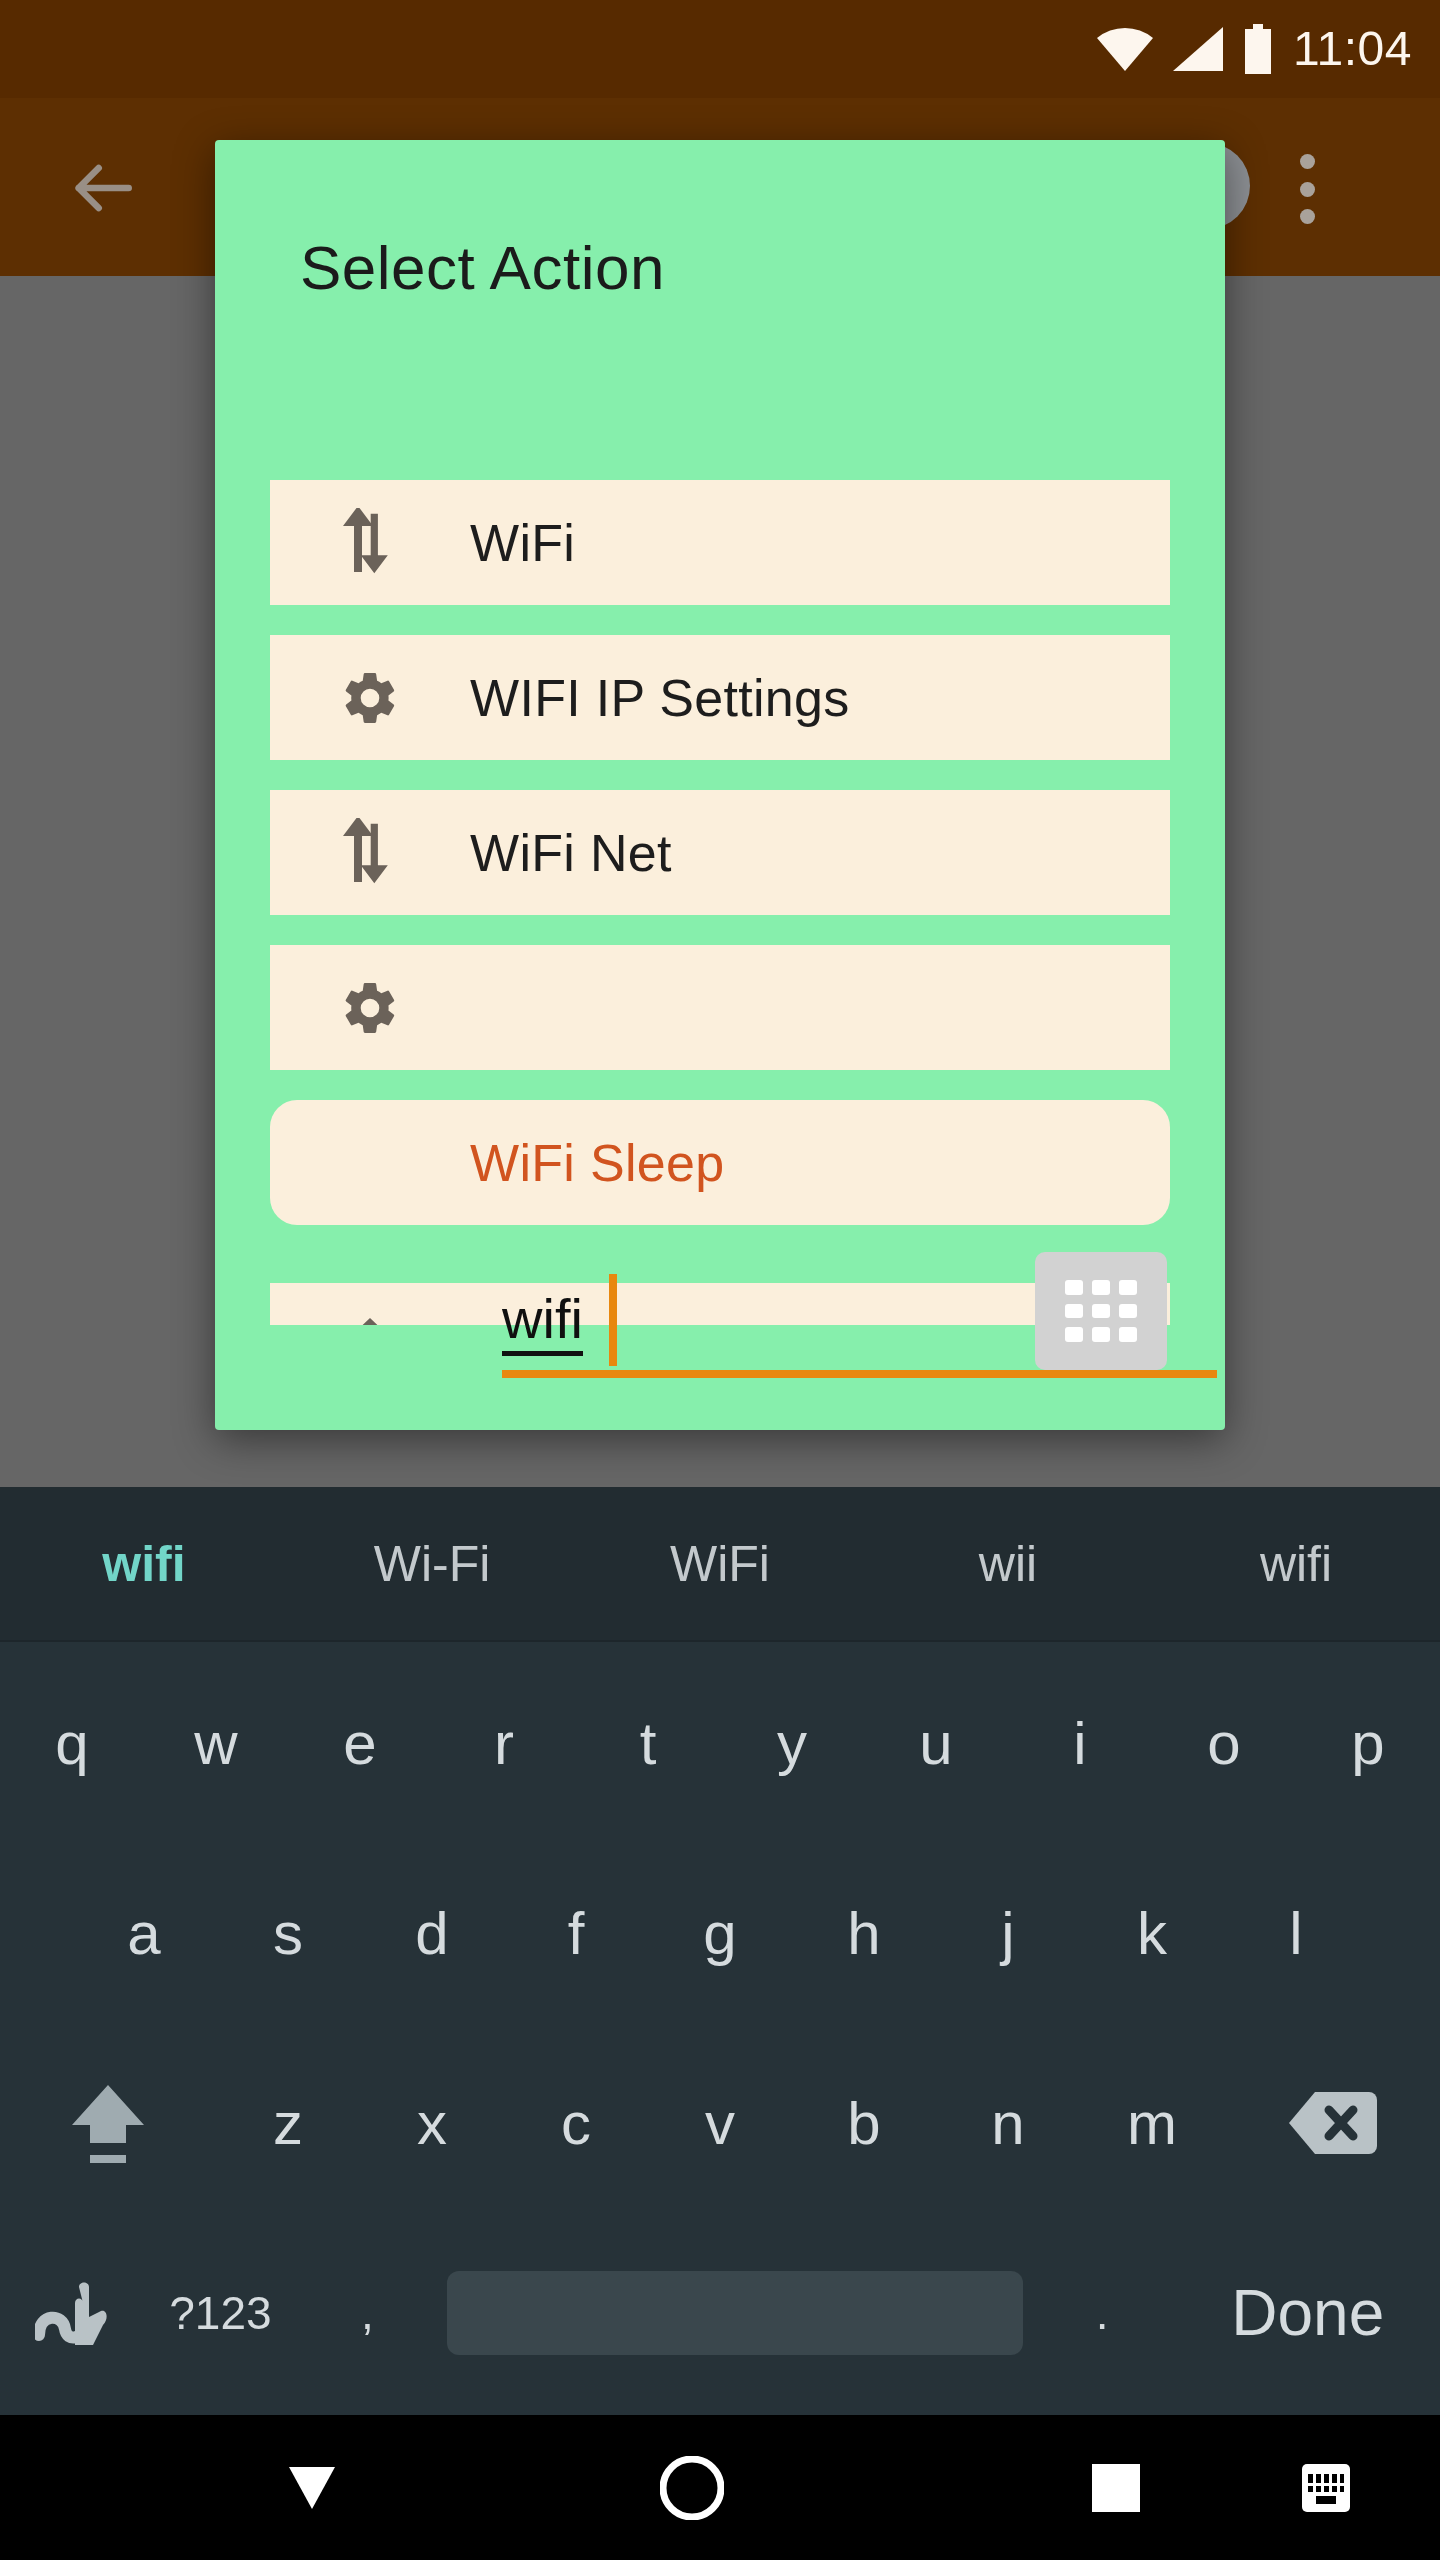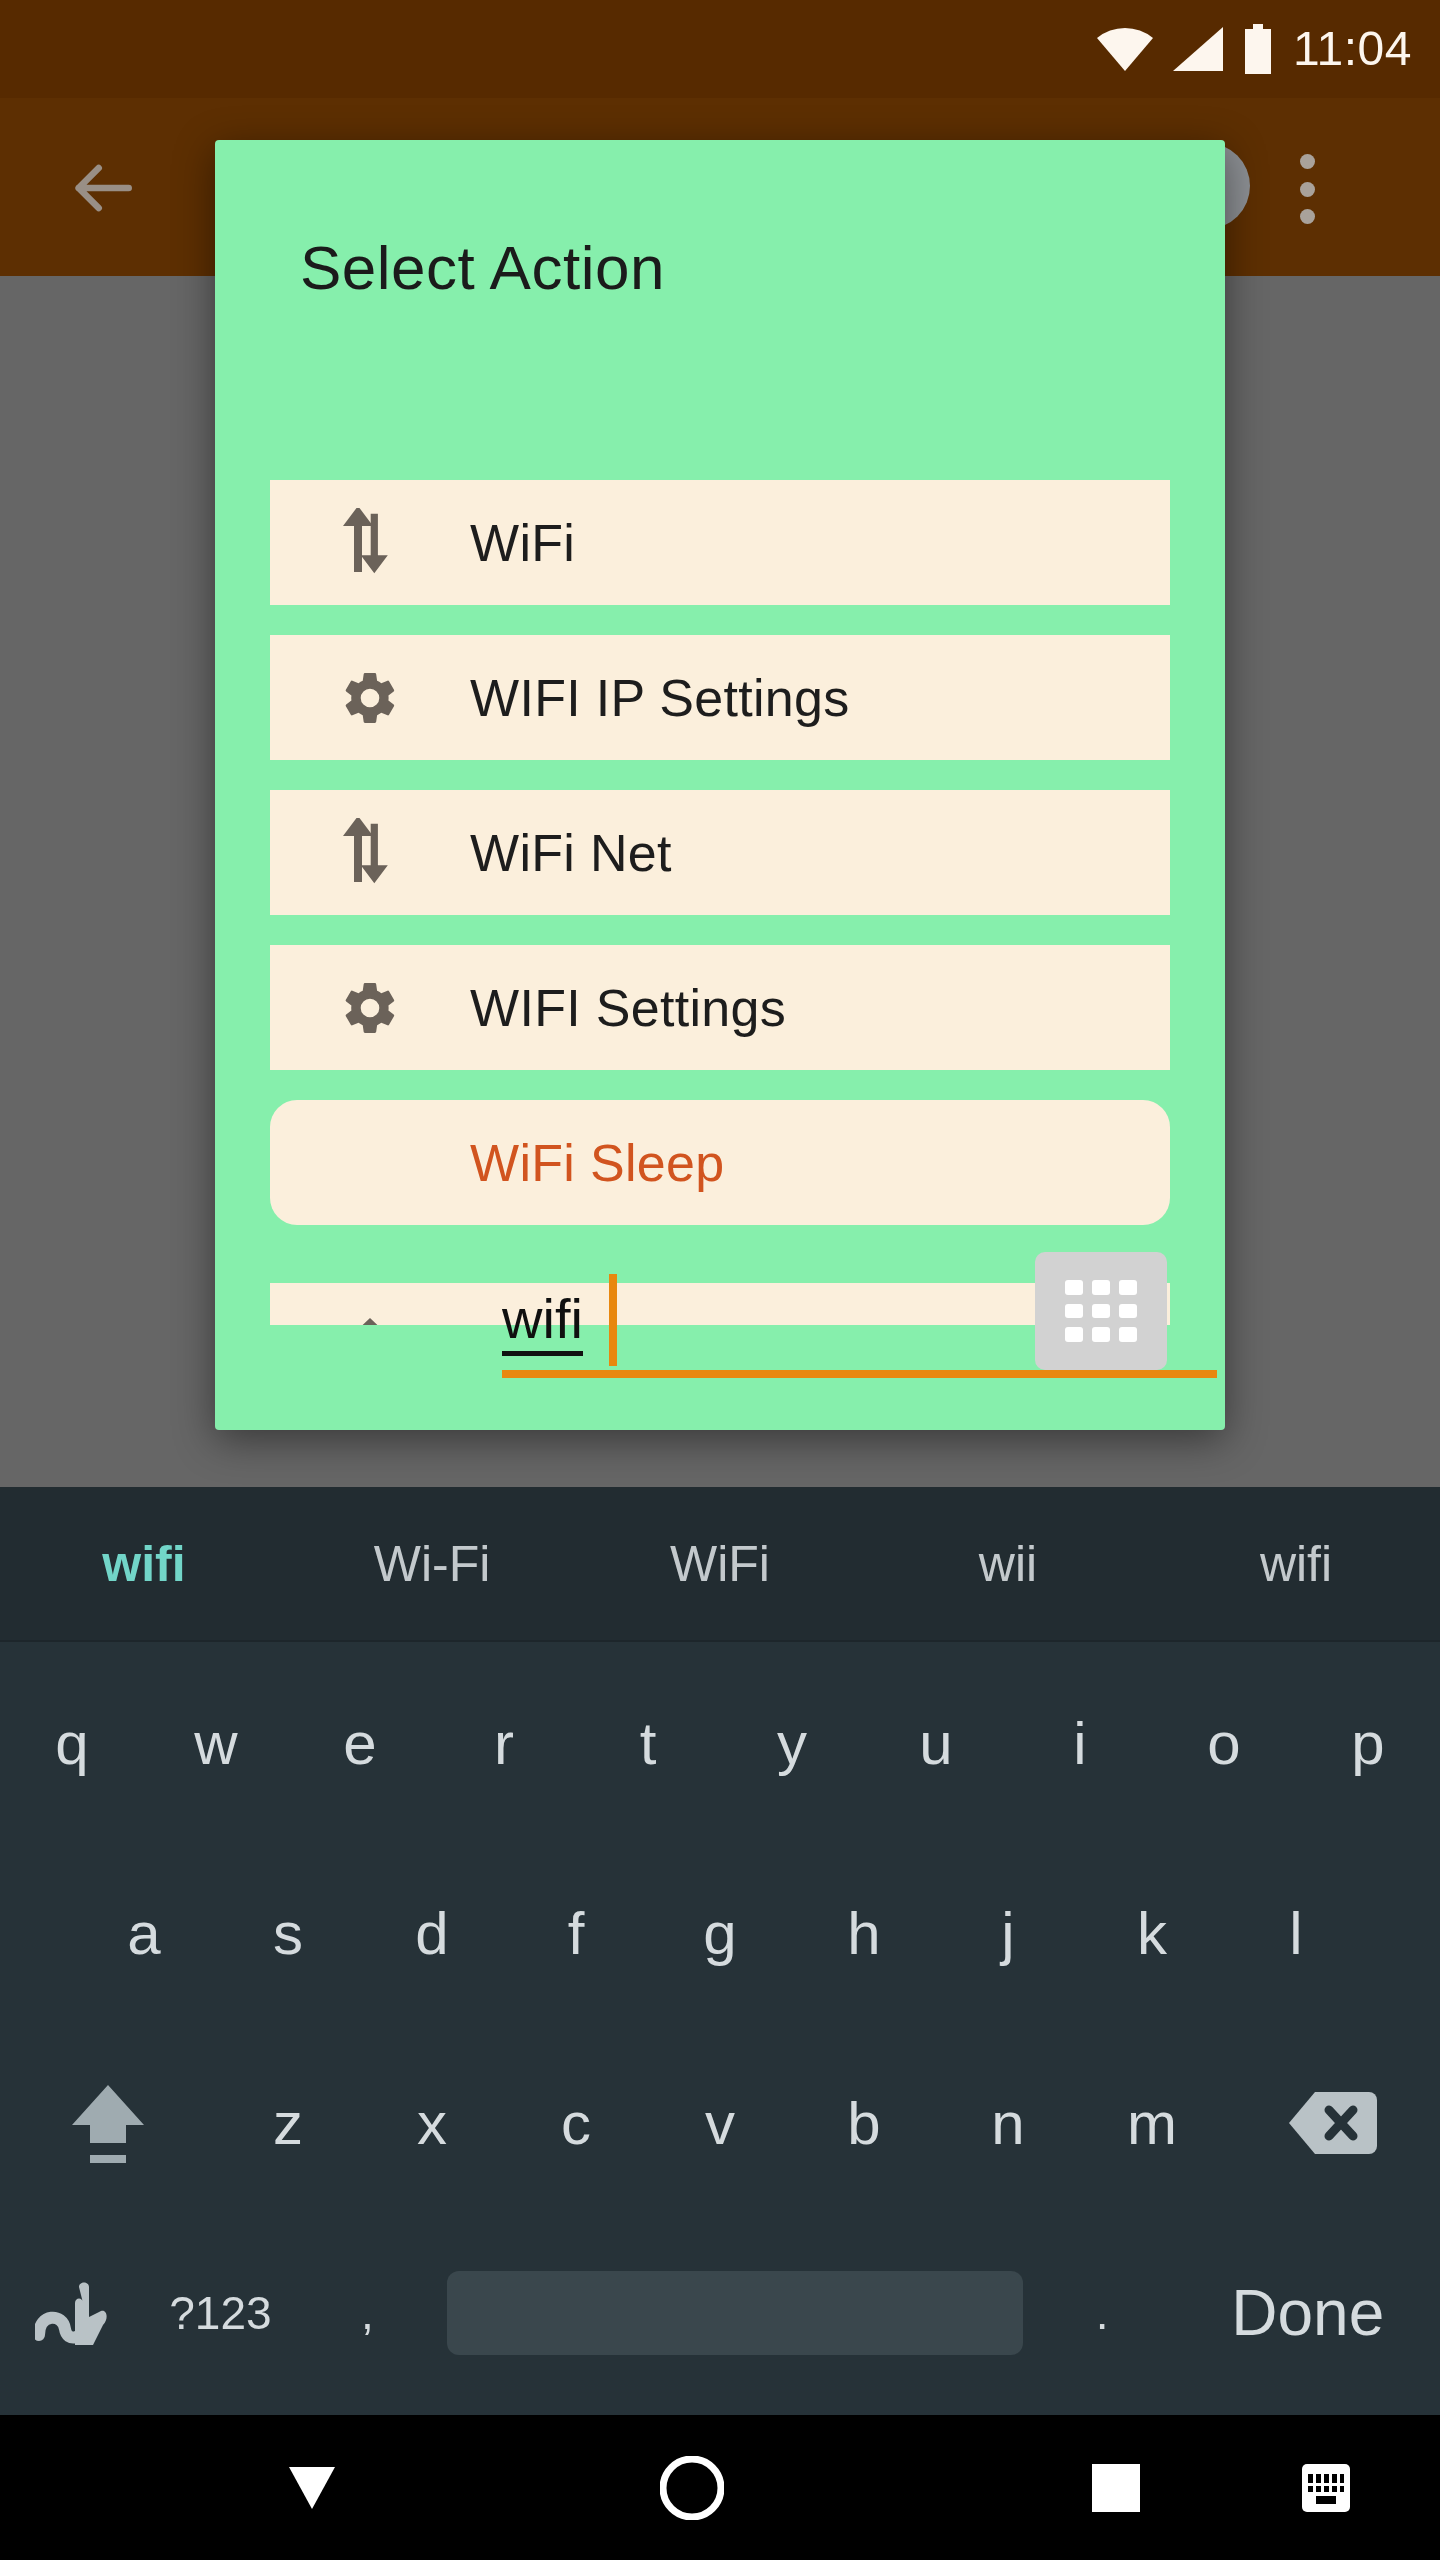--- a/index.html
+++ b/index.html
@@ -212,21 +212,20 @@
         </span>
         <span class="row-label">WiFi Net</span>
       </div>
 
       <div class="row" style="top:465px;">
         <span class="row-icon">
           <svg width="62" height="62" viewBox="0 0 24 24">
             <path fill="#6b6259" d="M19.14 12.94a7.07 7.07 0 000-1.88l2.03-1.58a.5.5 0 00.12-.64l-1.92-3.32a.5.5 0 00-.6-.22l-2.39.96a7.3 7.3 0 00-1.63-.94l-.36-2.54a.5.5 0 00-.5-.42h-3.84a.5.5 0 00-.5.42l-.36 2.54c-.59.24-1.13.56-1.63.94l-2.39-.96a.5.5 0 00-.6.22L2.65 8.84a.5.5 0 00.12.64l2.03 1.58a7.07 7.07 0 000 1.88l-2.03 1.58a.5.5 0 00-.12.64l1.92 3.32c.12.22.38.3.6.22l2.39-.96c.5.38 1.04.7 1.63.94l.36 2.54c.04.24.25.42.5.42h3.84c.25 0 .46-.18.5-.42l.36-2.54c.59-.24 1.13-.56 1.63-.94l2.39.96c.22.08.48 0 .6-.22l1.92-3.32a.5.5 0 00-.12-.64l-2.03-1.58zM12 15.6A3.6 3.6 0 1115.6 12 3.6 3.6 0 0112 15.6z"></path>
           </svg>
         </span>
-        <span class="row-label">WIFI Settings</span>
       </div>
 
       <div class="row" style="top:620px;border-radius:27px;">
         <span class="row-icon"></span>
         <span class="row-label accent">WiFi Sleep</span>
       </div>
 
       <div class="row" style="top:803px;text-decoration:underline;">
         <span class="row-icon">
           <svg width="46" height="60" viewBox="0 0 46 60">

